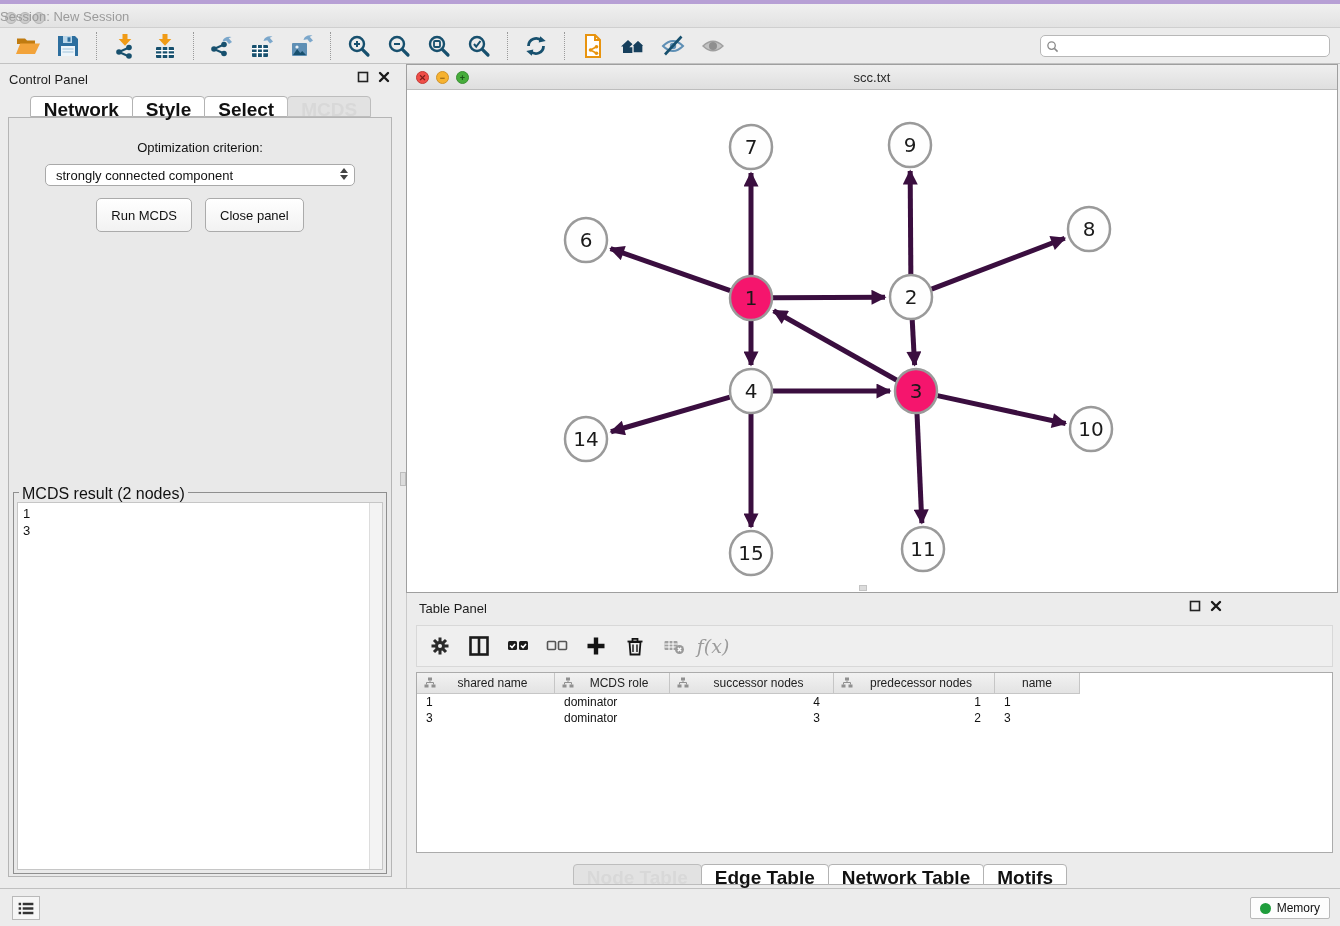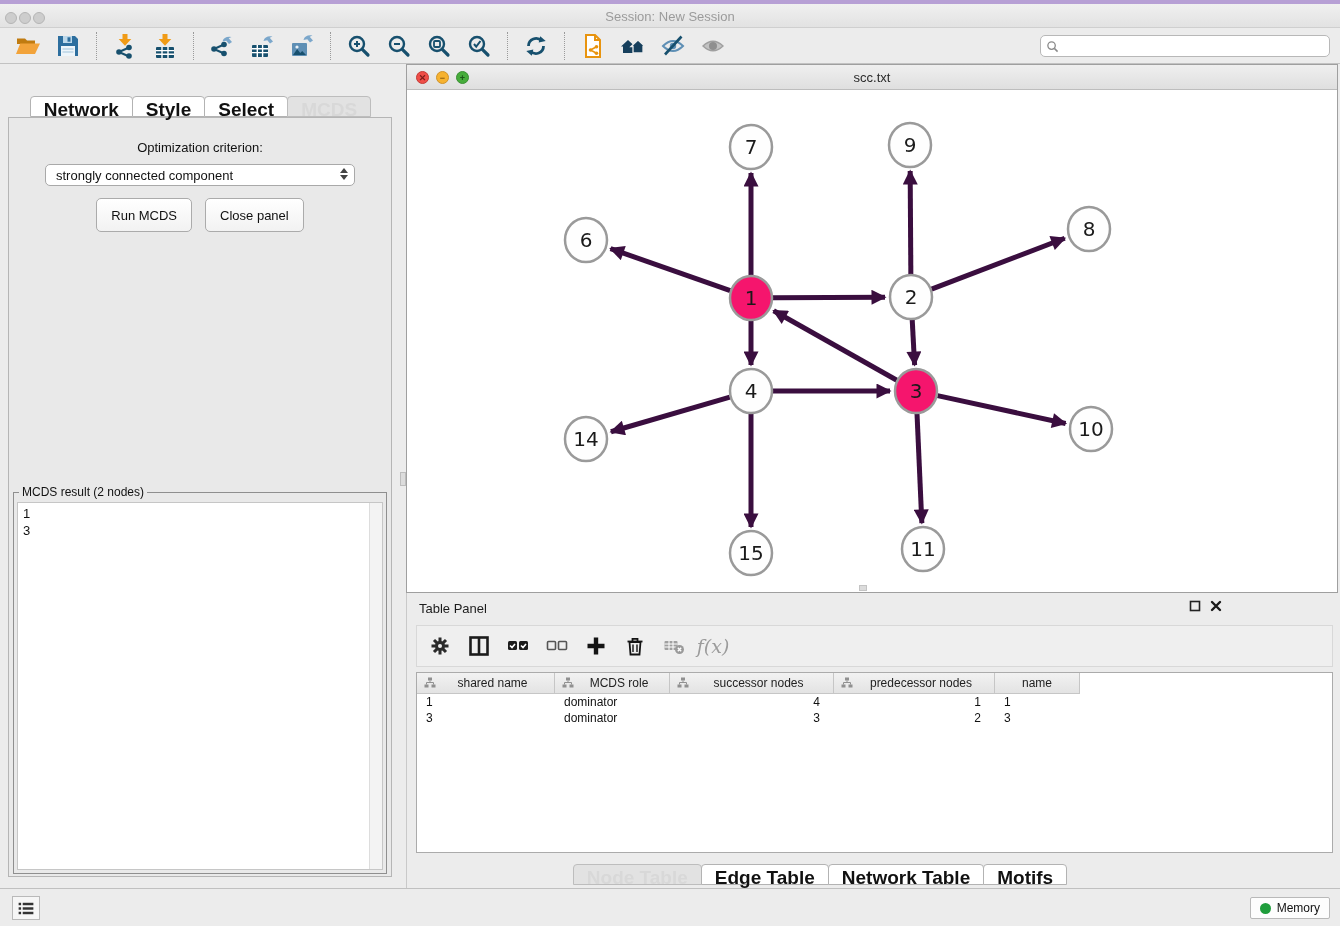--- a/index.html
+++ b/index.html
@@ -6,21 +6,21 @@
   html,body { width:1340px; height:926px; }
   body { font-family:"Liberation Sans", sans-serif; background:#ececec; position:relative; overflow:hidden; }
 
   .top-accent { position:absolute; left:0; top:0; width:1340px; height:4px; background:#b7a0d5; }
 
   
   .titlebar { position:absolute; left:0; top:4px; width:1340px; height:24px;
     background:linear-gradient(#f0f0f0,#e2e2e2); border-bottom:1px solid #cfcfcf; }
   .traffic { position:absolute; top:8px; width:12px; height:12px; border-radius:50%;
     background:#cdcdcd; border:1px solid #b5b5b5; }
-  .titlebar-title { position:absolute; top:5px; left:0; width:100%; text-align:center;
+  .titlebar-title { position:absolute; top:5px; left:0; width:100%; text-align:left;
     font-size:13px; color:#9b9b9b; }
 
   
   .main-toolbar { position:absolute; left:0; top:28px; width:1340px; height:36px;
     background:#ececec; border-bottom:1px solid #c2c2c2; display:flex; align-items:center; padding-left:8px; }
   .tbtn { width:30px; height:30px; display:flex; align-items:center; justify-content:center; margin:0 5px; }
   .tbtn svg { width:26px; height:26px; }
   .tsep { width:1px; height:28px; border-left:1px dotted #9a9a9a; margin:0 8px; }
   .search-wrap { position:absolute; right:10px; top:7px; width:290px; height:22px;
     background:#fff; border:1px solid #b8b8b8; border-radius:5px; display:flex; align-items:center; padding-left:5px; }
@@ -51,21 +51,21 @@
   .dd-down { border-top:5px solid #444; }
 
   .cp-buttons { display:flex; justify-content:center; gap:13px; margin-top:12px; }
   .btn { height:22px; padding:16px 14px; background:linear-gradient(#ffffff,#f2f2f2);
     border:1px solid #ababab; border-radius:5px; font-size:13px; color:#111;
     display:flex; align-items:center; }
 
   .result-box { position:absolute; left:4px; top:374px; width:374px; height:382px;
     border:1px solid #8f8f8f; }
   .result-title { position:absolute; top:-8px; left:5px; background:#e9e9e9; padding:0 3px;
-    font-size:12px; color:#111; }
+    font-size:16px; color:#111; }
   .result-area { position:absolute; left:3px; right:3px; top:9px; bottom:3px; background:#fff;
     border:1px solid #c6c6c6; }
   .result-scroll { position:absolute; right:0; top:0; bottom:0; width:13px; background:#f3f3f3;
     border-left:1px solid #ddd; }
   .result-text { font-size:13px; line-height:17px; color:#111; padding:2px 5px;
     font-family:"Liberation Sans", sans-serif; white-space:pre; }
 
   .v-splitter-handle { position:absolute; left:400px; top:472px; width:6px; height:14px;
     background:#dcdcdc; border:1px solid #bdbdbd; }
 
@@ -265,20 +265,31 @@
   <div class="search-wrap">
     <svg viewBox="0 0 14 14">
         <circle cx="6" cy="6" r="4" fill="none" stroke="#8a8a8a" stroke-width="1.4"></circle>
         <path d="M9 9l3.5 3.5" stroke="#8a8a8a" stroke-width="1.6"></path>
       </svg>
     <input class="search-input" placeholder="" style="">
   </div>
 </div>
 
 <div class="control-panel">
+  <div class="panel-header">
+    <div class="panel-title">Control Panel</div>
+    <div class="panel-icons">
+      <svg viewBox="0 0 12 12">
+          <rect x="1.5" y="1.5" width="9" height="9" fill="none" stroke="#222" stroke-width="1.6"></rect>
+        </svg>
+      <svg viewBox="0 0 12 12">
+          <path d="M2 2l8 8M10 2l-8 8" stroke="#1a1a1a" stroke-width="2.4" stroke-linecap="round"></path>
+        </svg>
+    </div>
+  </div>
   <div class="cp-tabs" id="cp-tabs">
       <div class="tab">Network</div>
       <div class="tab">Style</div>
       <div class="tab">Select</div>
       <div class="tab tab-active">MCDS</div>
     </div>
   <div class="cp-body">
     <div class="opt-label">Optimization criterion:</div>
     <div class="dropdown">
       <span>strongly connected component</span>

